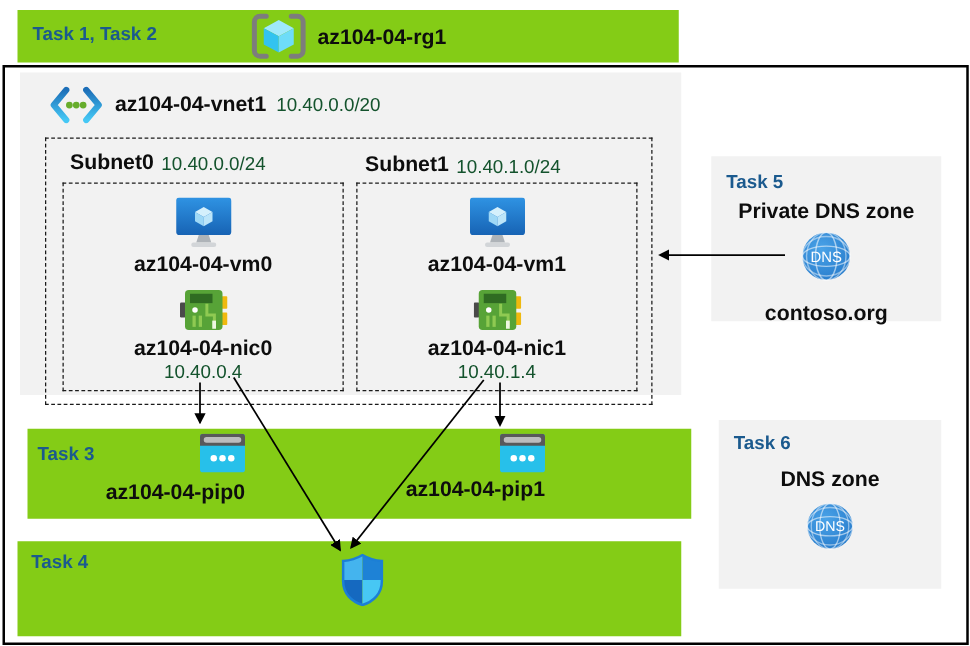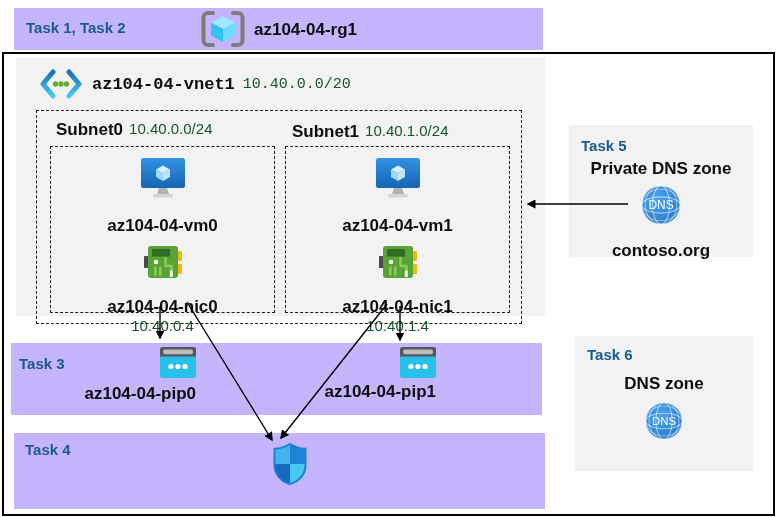--- a/index.html
+++ b/index.html
@@ -1,41 +1,41 @@
 <!DOCTYPE html>
 <html><head>
 <meta charset="utf-8">
 <style>
   html,body{margin:0;padding:0;}
   body{
     width:776px;height:517px;position:relative;background:#fff;
     font-family:"Liberation Sans","DejaVu Sans",sans-serif;
     overflow:hidden;color:#111;
   }
-  .band{position:absolute;background:#c4b5fd;}
+  .band{position:absolute;background:#84cc16;}
   .heading{position:absolute;font-size:15px;font-weight:bold;color:#1b5a8e;white-space:nowrap;}
   .res-label{font-size:17px;font-weight:bold;color:#0d0d0d;white-space:nowrap;}
   .cidr{font-size:15px;font-weight:normal;color:#14532d;white-space:nowrap;}
   #outer-frame{
     position:absolute;left:2px;top:52px;width:773px;height:464px;
     border:2px solid #000;box-sizing:border-box;background:#fff;
   }
   #vnet-panel{position:absolute;left:16px;top:58px;width:529px;height:258px;background:#f2f2f2;}
-  #vnet-row{position:absolute;left:38px;top:68px;display:flex;align-items:center;gap:8px;height:32px;font-family:Liberation Mono, monospace;}
+  #vnet-row{position:absolute;left:38px;top:68px;display:flex;align-items:center;gap:8px;height:32px;}
   #subnet-container{
     position:absolute;left:36px;top:110px;width:486px;height:214px;
     border:1.5px dashed #1a1a1a;box-sizing:border-box;
   }
-  .subnet-label{position:absolute;display:flex;gap:6px;}
+  .subnet-label{position:absolute;display:flex;gap:6px;align-items:flex-end;}
   .subnet-box{
     position:absolute;width:225px;height:167px;top:146px;
     border:1.5px dashed #1a1a1a;box-sizing:border-box;
     display:flex;flex-direction:column;align-items:center;padding-top:11px;
   }
-  .subnet-box .res-label{margin-top:16px;}
+  .subnet-box .res-label{margin-top:2px;}
   .subnet-box .nic-icon{margin-top:7px;}
   .sidebox{position:absolute;background:#f2f2f2;}
   .sidebox .content{display:flex;flex-direction:column;align-items:center;}
   .pip-group,.nsg-group{position:absolute;display:flex;flex-direction:column;align-items:flex-end;}
   svg{display:block;}
   #connector-layer{position:absolute;left:0;top:0;pointer-events:none;}
 </style>
 </head>
 <body>
 
@@ -172,21 +172,21 @@
         <ellipse cx="22" cy="22" rx="16.5" ry="20" fill="none" stroke="#ffffff" stroke-opacity="0.45" stroke-width="1.2"></ellipse>
         <ellipse cx="22" cy="22" rx="20" ry="8.5" fill="none" stroke="#ffffff" stroke-opacity="0.55" stroke-width="1.2"></ellipse>
         <ellipse cx="22" cy="22" rx="20" ry="16.5" fill="none" stroke="#ffffff" stroke-opacity="0.45" stroke-width="1.2"></ellipse>
         <text x="22" y="26.5" text-anchor="middle" font-size="12.5" font-family="Liberation Sans, sans-serif" fill="#ffffff">DNS</text>
       </svg>
     </span>
     <span class="res-label" style="margin-top:15px;">contoso.org</span>
   </div>
 </div>
 
-<div class="band" style="left:11px;top:343px;width:531px;height:72px;text-decoration:underline;">
+<div class="band" style="left:22px;top:343px;width:531px;height:72px;text-decoration:underline;">
   <div class="heading" style="left:8px;top:12px;">Task 3</div>
 </div>
 <div class="pip-group" style="left:124px;top:347px;width:72px;">
   <span>
     <svg width="36" height="31" viewBox="0 0 36 31">
       <rect x="0" y="0" width="36" height="31" rx="2.5" fill="#27c0ea"></rect>
       <path d="M0 9.5 V2.5 a2.5 2.5 0 0 1 2.5 -2.5 H33.5 a2.5 2.5 0 0 1 2.5 2.5 V9.5 Z" fill="#58585a"></path>
       <rect x="3" y="2.6" width="30" height="4.6" rx="2.2" fill="#bcbcbe"></rect>
       <circle cx="11" cy="19.5" r="2.6" fill="#ffffff"></circle>
       <circle cx="18" cy="19.5" r="2.6" fill="#ffffff"></circle>

